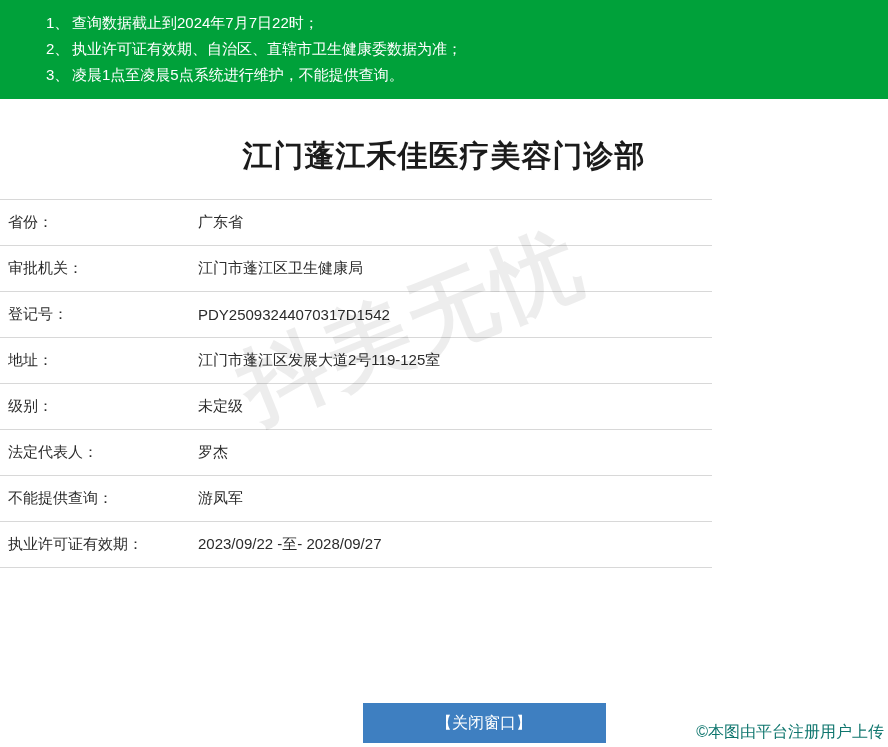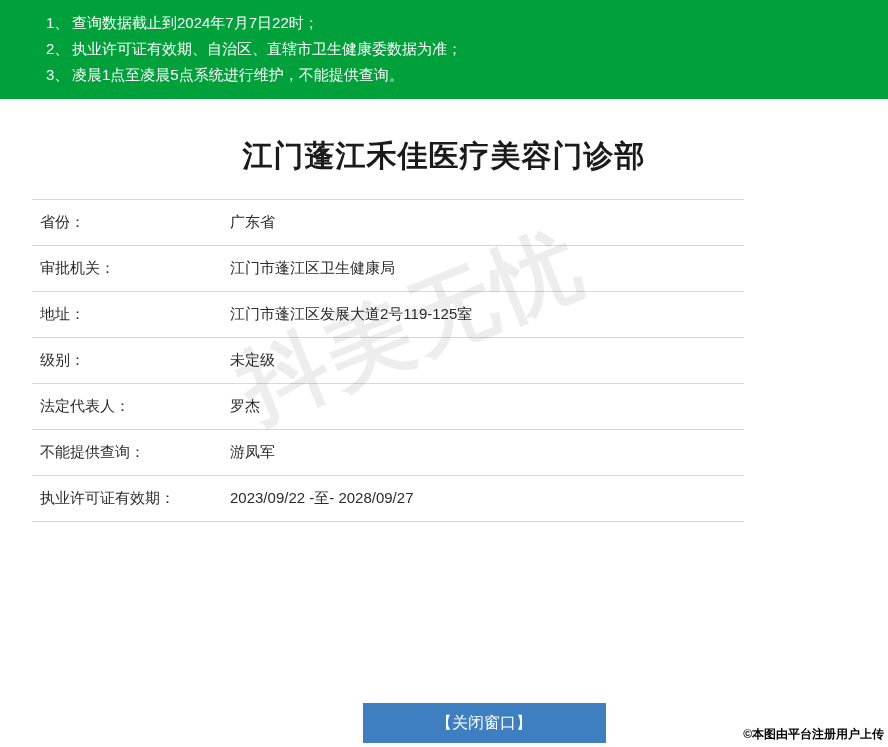--- a/index.html
+++ b/index.html
@@ -54,21 +54,20 @@
     font-family: "Liberation Sans", sans-serif;
     text-align: right;
   }
 
   
   .info-table {
     width: 712px;
     border-collapse: collapse;
     margin-top: 8px;
     table-layout: fixed;
-    margin-left: 32px;
   }
   .info-table tr {
     height: 46px;
   }
   .info-table td {
     border-top: 1px solid #d8d8d8;
     font-size: 15px;
     color: #333;
     vertical-align: middle;
     padding: 0;
@@ -98,24 +97,23 @@
     color: rgba(0, 0, 0, 0.07);
     transform: rotate(-22deg);
     pointer-events: none;
     white-space: nowrap;
     letter-spacing: 4px;
   }
   .wm-corner {
     position: absolute;
     right: 4px;
     bottom: 4px;
-    font-size: 12px;
-    color: #000000;
+    font-size: 16px;
+    color: #0f766e;
     white-space: nowrap;
-    font-weight: bold;
   }
 
   
   .footer {
     position: absolute;
     left: 0;
     bottom: 0;
     width: 888px;
     height: 44px;
     display: flex;
@@ -160,20 +158,24 @@
   <tbody>
     <tr>
       <td class="label">省份：</td>
       <td class="value">广东省</td>
     </tr>
     <tr>
       <td class="label">审批机关：</td>
       <td class="value">江门市蓬江区卫生健康局</td>
     </tr>
     <tr>
+      <td class="label">登记号：</td>
+      <td class="value">PDY25093244070317D1542</td>
+    </tr>
+    <tr>
       <td class="label">地址：</td>
       <td class="value">江门市蓬江区发展大道2号119-125室</td>
     </tr>
     <tr>
       <td class="label">级别：</td>
       <td class="value">未定级</td>
     </tr>
     <tr>
       <td class="label">法定代表人：</td>
       <td class="value">罗杰</td>

